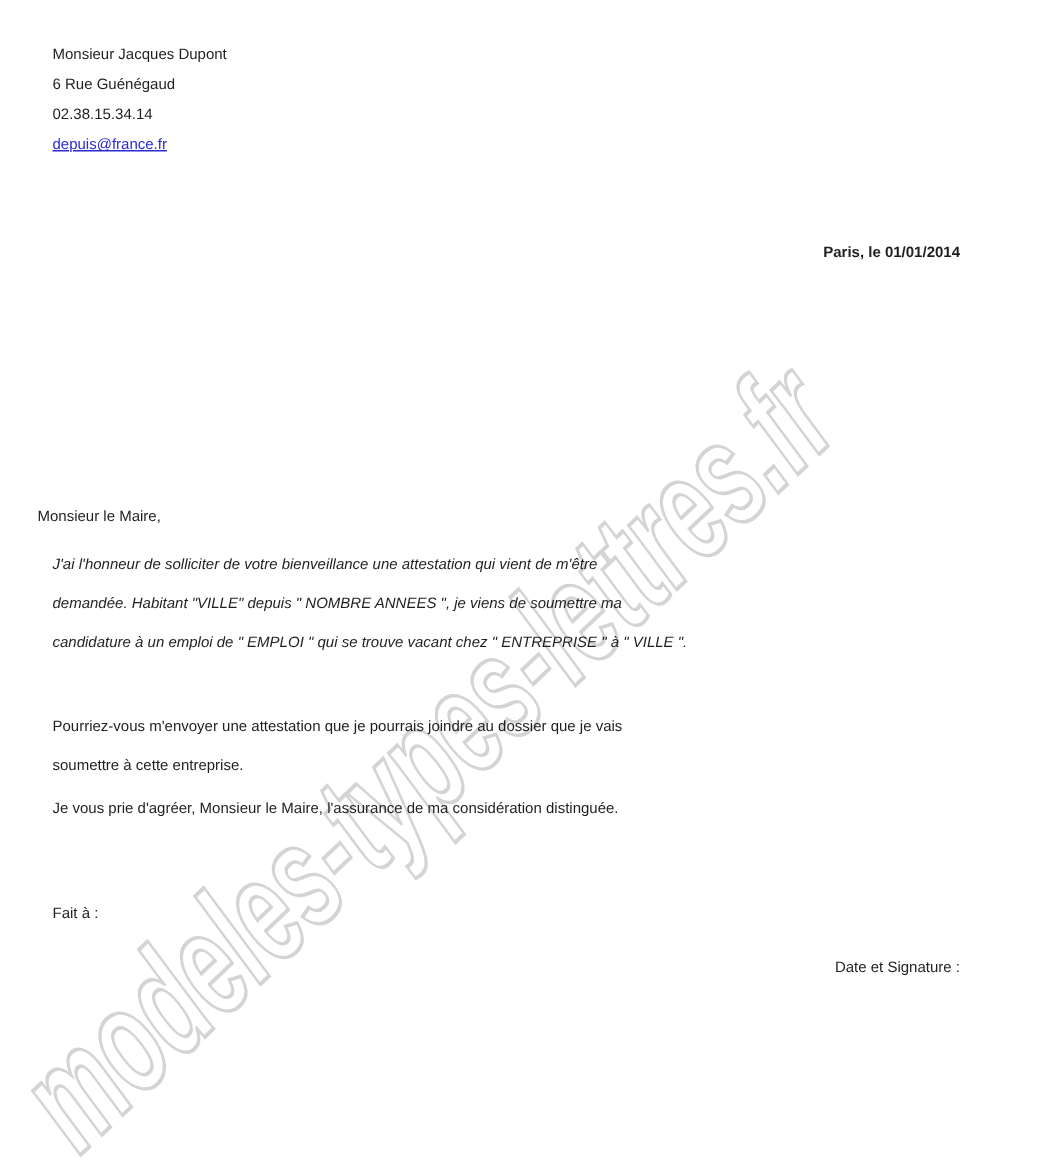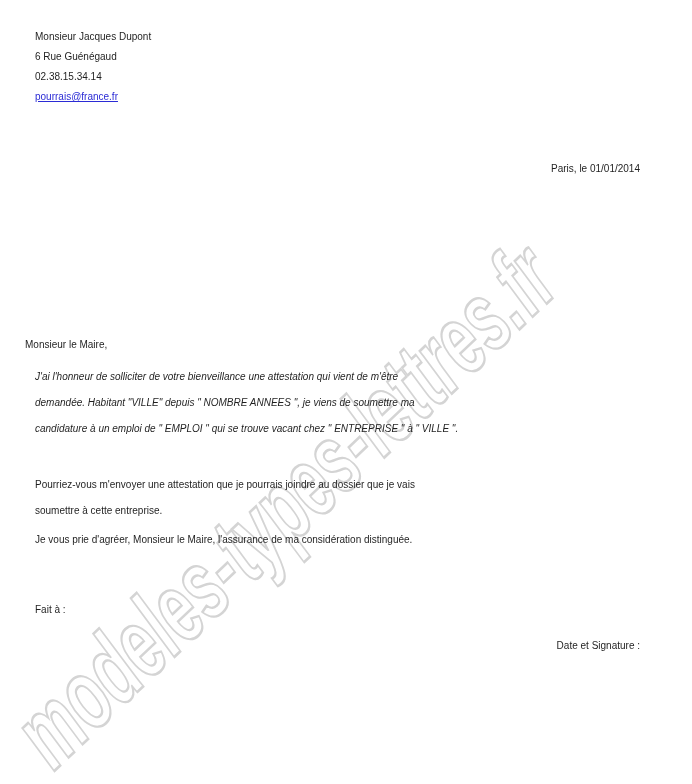--- a/index.html
+++ b/index.html
@@ -49,21 +49,21 @@
   .sender {
     left: 35px;
     top: 27px;
     line-height: 20px;
   }
   .sender a.email-link {
     color: var(--link);
     text-decoration: underline;
     cursor: pointer;
   }
-  .date-line { top: 163px; right: 52px; }
+  .date-line { top: 163px; right: 52px; font-weight: bold; }
   .subject   { left: 80px; top: 253px; font-weight: 700; }
   .salutation{ left: 25px; top: 332px; line-height: 26px; }
   .para      { left: 35px; line-height: 26px; white-space: pre; }
   .para-1    { top: 364px; font-style: italic; }
   .para-2    { top: 472px; }
   .para-3    { top: 527px; }
   .closing   { left: 35px; top: 604px; }
   .signature { top: 640px; right: 52px; }
 </style>
 </head>
@@ -73,21 +73,21 @@
 
   <div class="watermark">modeles-types-lettres.fr</div>
 
   <div class="content">
 
     <div class="abs sender">
       <div>Monsieur Jacques Dupont</div>
       <div>6 Rue Guénégaud</div>
       <div>02.38.15.34.14</div>
       <div>
-        <a class="email-link">pourrais@france.fr</a>
+        <a class="email-link">depuis@france.fr</a>
       </div>
     </div>
 
     <div class="abs date-line">Paris, le 01/01/2014</div>
 
 
     <div class="abs salutation">Monsieur le Maire,</div>
 
     <div class="abs para para-1">J'ai l'honneur de solliciter de votre bienveillance une attestation qui vient de m'être
 demandée. Habitant "VILLE" depuis " NOMBRE ANNEES ", je viens de soumettre ma

